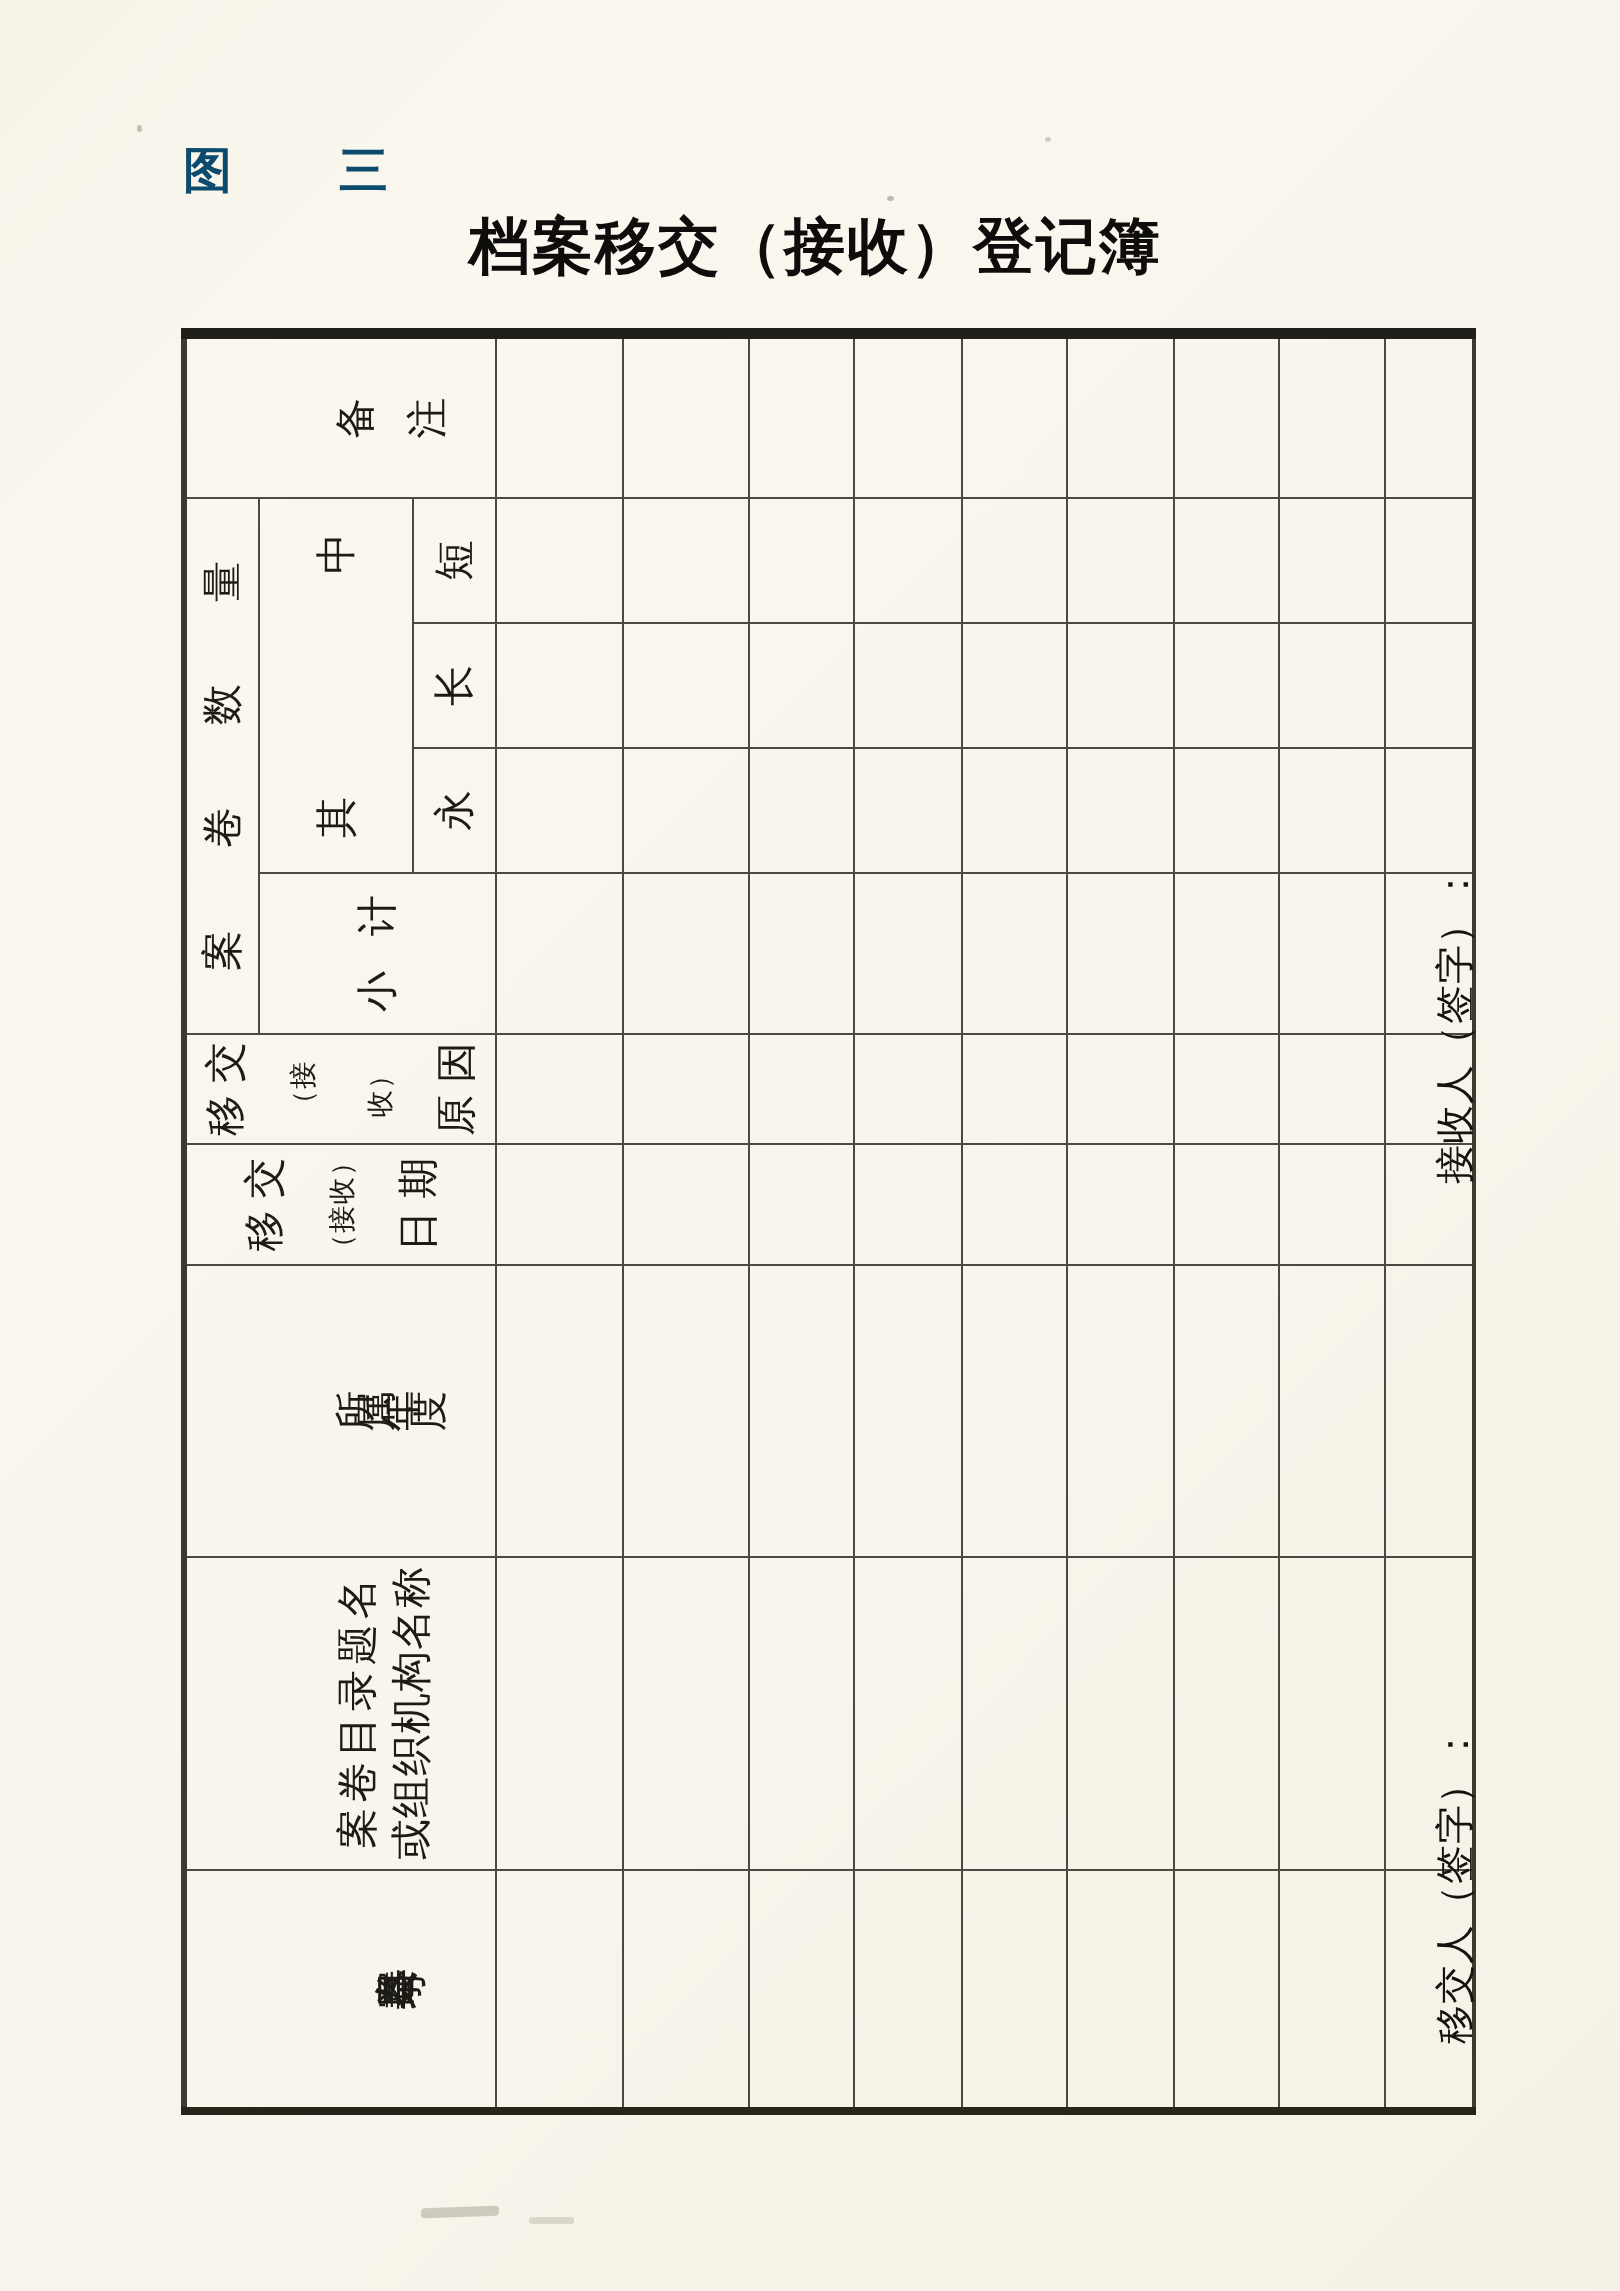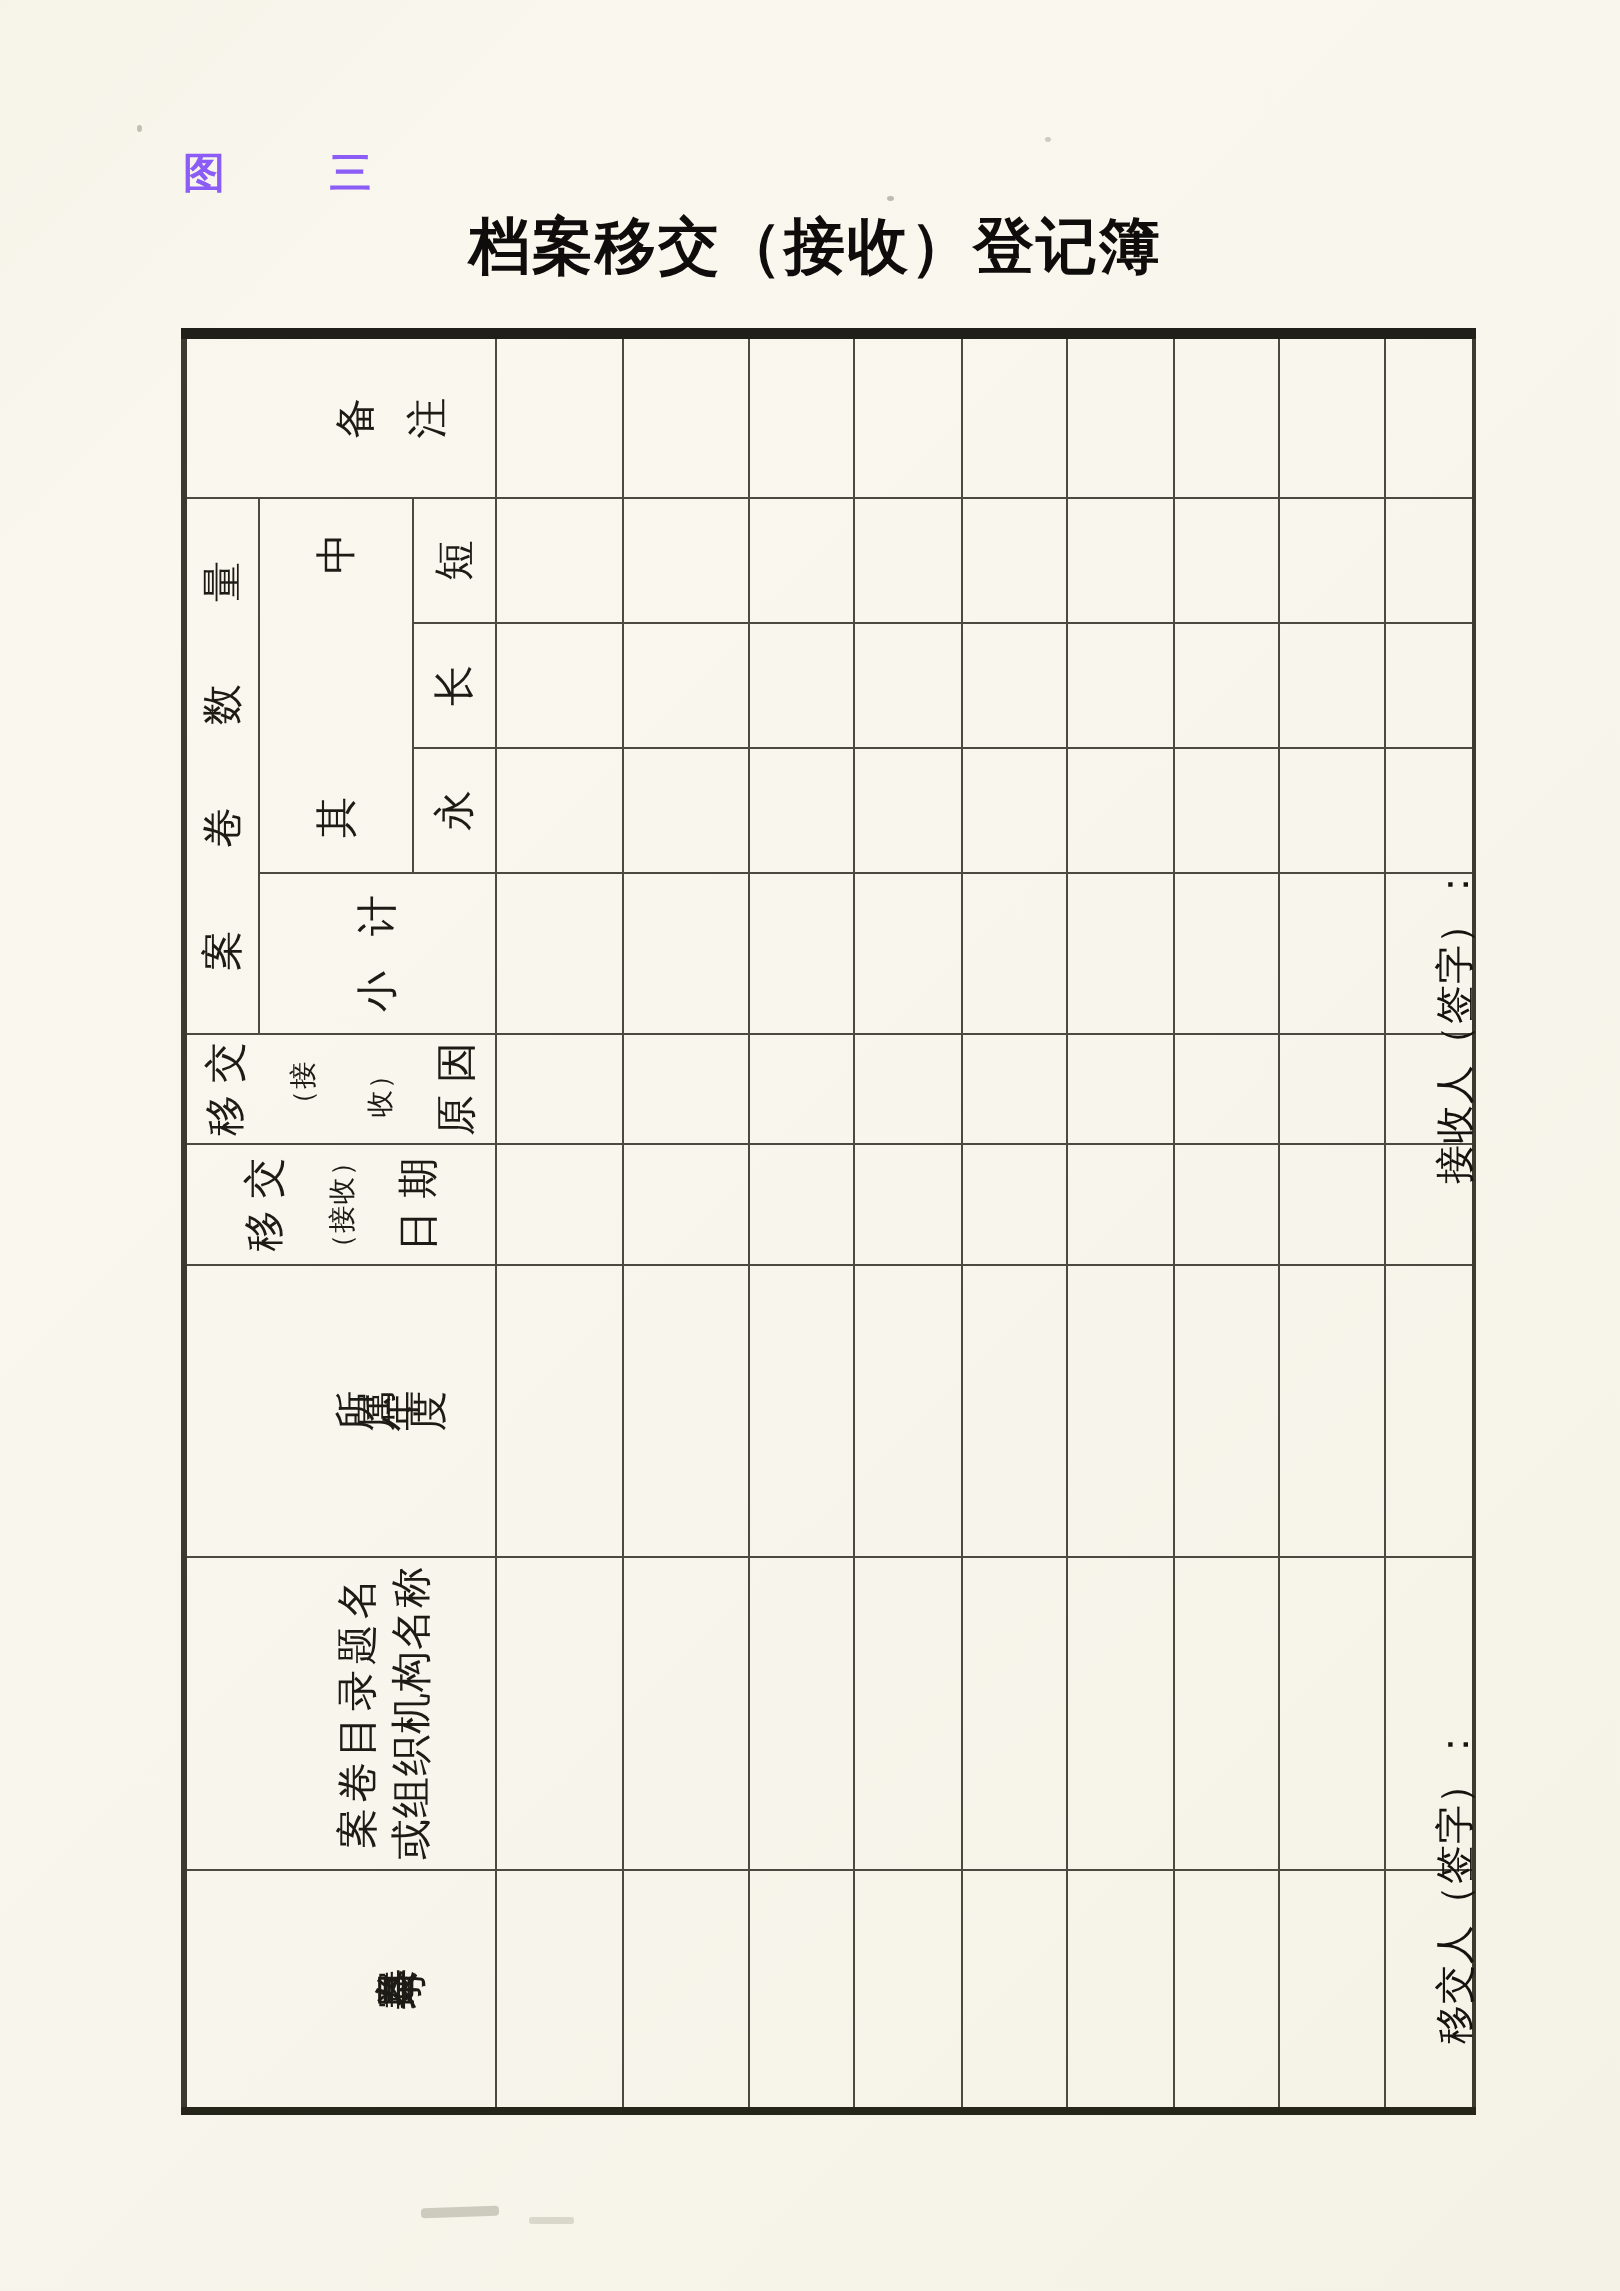--- a/index.html
+++ b/index.html
@@ -4,23 +4,23 @@
 <style>
   html,body{margin:0;padding:0;}
   body{
     width:1620px;height:2292px;position:relative;overflow:hidden;
     background:linear-gradient(135deg,#f6f3e9 0%,#faf7ee 18%,#f8f5ec 55%,#f4f1e6 100%);
     font-family:"DejaVu Serif","Liberation Serif",serif;
     color:#1d1b16;
   }
   
   .figure-label{
-    position:absolute;left:183px;top:145px;
-    font-size:42px;font-weight:800;letter-spacing:45px;white-space:nowrap;
-    color:#8b5cf6;
+    position:absolute;left:183px;top:138px;
+    font-size:49px;font-weight:800;letter-spacing:45px;white-space:nowrap;
+    color:#0c4a6e;
   }
   .page-title{
     position:absolute;left:469px;top:206px;
     font-size:61px;font-weight:bold;letter-spacing:2px;white-space:nowrap;
     color:#0e0d0b;
   }
   
   .rot-wrap{
     position:absolute;left:181px;top:338px;width:1316px;height:1777px;
   }

